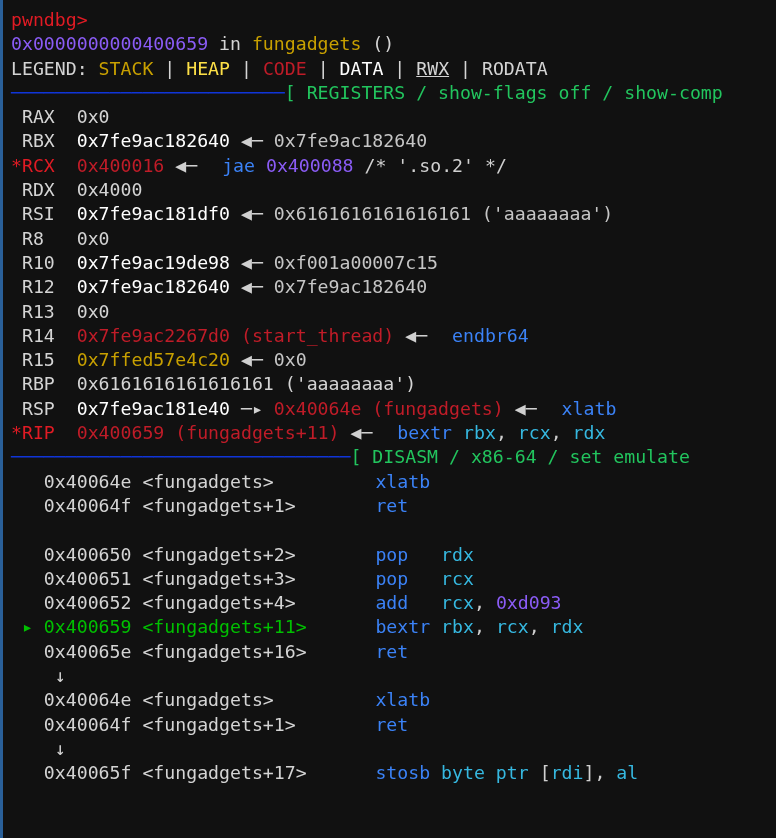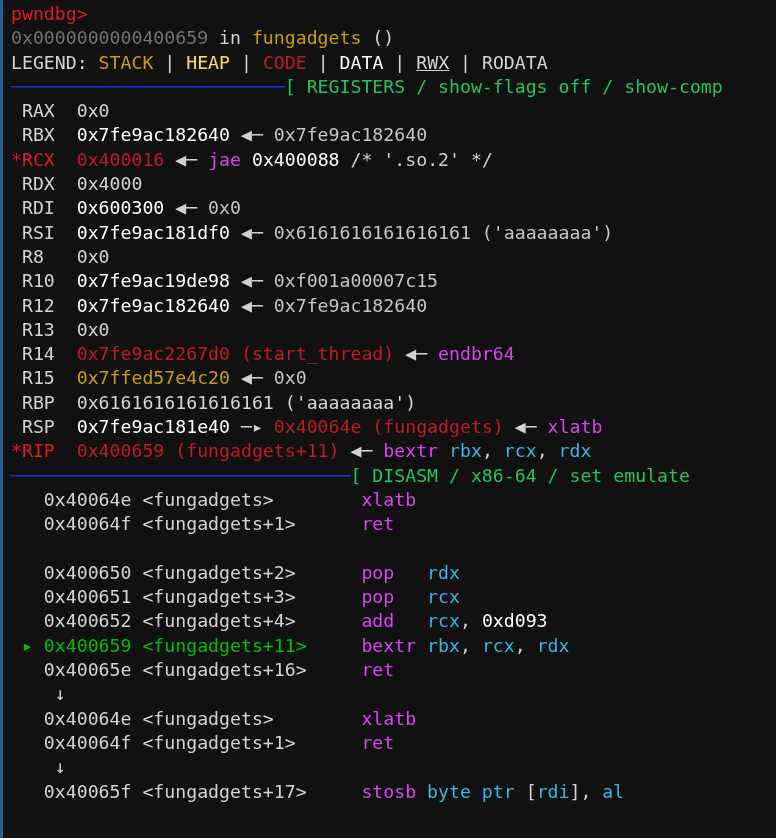--- a/index.html
+++ b/index.html
@@ -19,43 +19,43 @@
     width: 776px;
     height: 838px;
     background: #111111;
     border-left: 3px solid #2a6099;
     box-sizing: border-box;
     overflow: hidden;
     font-size: 18.2px;
     line-height: 24.3px;
     letter-spacing: 0px;
     color: #d0d0d0;
-    padding-top: 2px;
+    padding-top: 8px;
   }
 
   .line {
     white-space: pre;
     height: 24.3px;
     padding-left: 8px;
     box-sizing: border-box;
     font-family: "DejaVu Sans Mono", "Liberation Mono", monospace;
   }
 
   
   .c-white   { color: #d4d4d4; }
   .c-red     { color: #c01c28; }
   .c-brightred { color: #e01b24; }
   .c-green   { color: #00c000; }
   .c-gold    { color: #c8a000; }
   .c-blue    { color: #fde047; }
-  .c-blue2   { color: #737373; }
+  .c-blue2   { color: #8b5cf6; }
   .c-magenta { color: #ffffff; }
-  .c-purple  { color: #ffffff; }
+  .c-purple  { color: #8b5cf6; }
   .c-cyan    { color: #36b8e0; }
-  .c-lime    { color: #d946ef; }
+  .c-lime    { color: #3b82f6; margin-left: 14px; }
   .c-arrow   { color: #d0d0d0; }
   .c-dim     { color: #c6c6c6; }
   .u-line    { text-decoration: underline; }
 
   .banner { color: #22c55e; }
   .rule   { color: #1035d8; }
 </style>
 </head>
 <body>
 
@@ -67,21 +67,20 @@
 
   <div class="line"><span class="c-white">LEGEND: </span><span class="c-gold">STACK</span><span class="c-white"> | </span><span class="c-blue">HEAP</span><span class="c-white"> | </span><span class="c-red">CODE</span><span class="c-white"> | </span><span class="c-magenta">DATA</span><span class="c-white"> | </span><span class="c-white u-line">RWX</span><span class="c-white"> | </span><span class="c-white">RODATA</span></div>
 
   <div class="line"><span class="rule" id="reg-rule">─────────────────────────</span><span class="banner">[ REGISTERS / show-flags off / show-comp</span></div>
 
   <div id="registers">
       <div class="line"><span class="c-white"> </span><span class="c-white">RAX  </span><span class="c-white">0x0</span></div>
       <div class="line"><span class="c-white"> </span><span class="c-white">RBX  </span><span class="c-magenta">0x7fe9ac182640</span><span class="c-dim"> </span><span class="c-arrow">◀─</span><span class="c-dim"> 0x7fe9ac182640</span></div>
       <div class="line"><span class="c-brightred">*</span><span class="c-brightred">RCX  </span><span class="c-red">0x400016</span><span class="c-dim"> </span><span class="c-arrow">◀─</span> <span class="c-lime">jae</span> <span class="c-purple">0x400088</span> /* '.so.2' */</div>
       <div class="line"><span class="c-white"> </span><span class="c-white">RDX  </span><span class="c-white">0x4000</span></div>
-      <div class="line"><span class="c-white"> </span><span class="c-white">RDI  </span><span class="c-magenta">0x600300</span><span class="c-dim"> </span><span class="c-arrow">◀─</span><span class="c-dim"> 0x0</span></div>
       <div class="line"><span class="c-white"> </span><span class="c-white">RSI  </span><span class="c-magenta">0x7fe9ac181df0</span><span class="c-dim"> </span><span class="c-arrow">◀─</span><span class="c-dim"> 0x6161616161616161 ('aaaaaaaa')</span></div>
       <div class="line"><span class="c-white"> </span><span class="c-white">R8   </span><span class="c-white">0x0</span></div>
       <div class="line"><span class="c-white"> </span><span class="c-white">R10  </span><span class="c-magenta">0x7fe9ac19de98</span><span class="c-dim"> </span><span class="c-arrow">◀─</span><span class="c-dim"> 0xf001a00007c15</span></div>
       <div class="line"><span class="c-white"> </span><span class="c-white">R12  </span><span class="c-magenta">0x7fe9ac182640</span><span class="c-dim"> </span><span class="c-arrow">◀─</span><span class="c-dim"> 0x7fe9ac182640</span></div>
       <div class="line"><span class="c-white"> </span><span class="c-white">R13  </span><span class="c-white">0x0</span></div>
       <div class="line"><span class="c-white"> </span><span class="c-white">R14  </span><span class="c-red">0x7fe9ac2267d0 (start_thread)</span><span class="c-dim"> </span><span class="c-arrow">◀─</span> <span class="c-lime">endbr64</span></div>
       <div class="line"><span class="c-white"> </span><span class="c-white">R15  </span><span class="c-gold">0x7ffed57e4c20</span><span class="c-dim"> </span><span class="c-arrow">◀─</span><span class="c-dim"> 0x0</span></div>
       <div class="line"><span class="c-white"> </span><span class="c-white">RBP  </span><span class="c-white">0x6161616161616161 ('aaaaaaaa')</span></div>
       <div class="line"><span class="c-white"> </span><span class="c-white">RSP  </span><span class="c-magenta">0x7fe9ac181e40</span><span class="c-dim"> </span><span class="c-arrow">─▸</span><span class="c-red"> 0x40064e (fungadgets) </span><span class="c-arrow">◀─</span> <span class="c-lime">xlatb</span></div>
       <div class="line"><span class="c-brightred">*</span><span class="c-brightred">RIP  </span><span class="c-red">0x400659 (fungadgets+11)</span><span class="c-dim"> </span><span class="c-arrow">◀─</span> <span class="c-lime">bextr</span> <span class="c-cyan">rbx</span>, <span class="c-cyan">rcx</span>, <span class="c-cyan">rdx</span></div>

